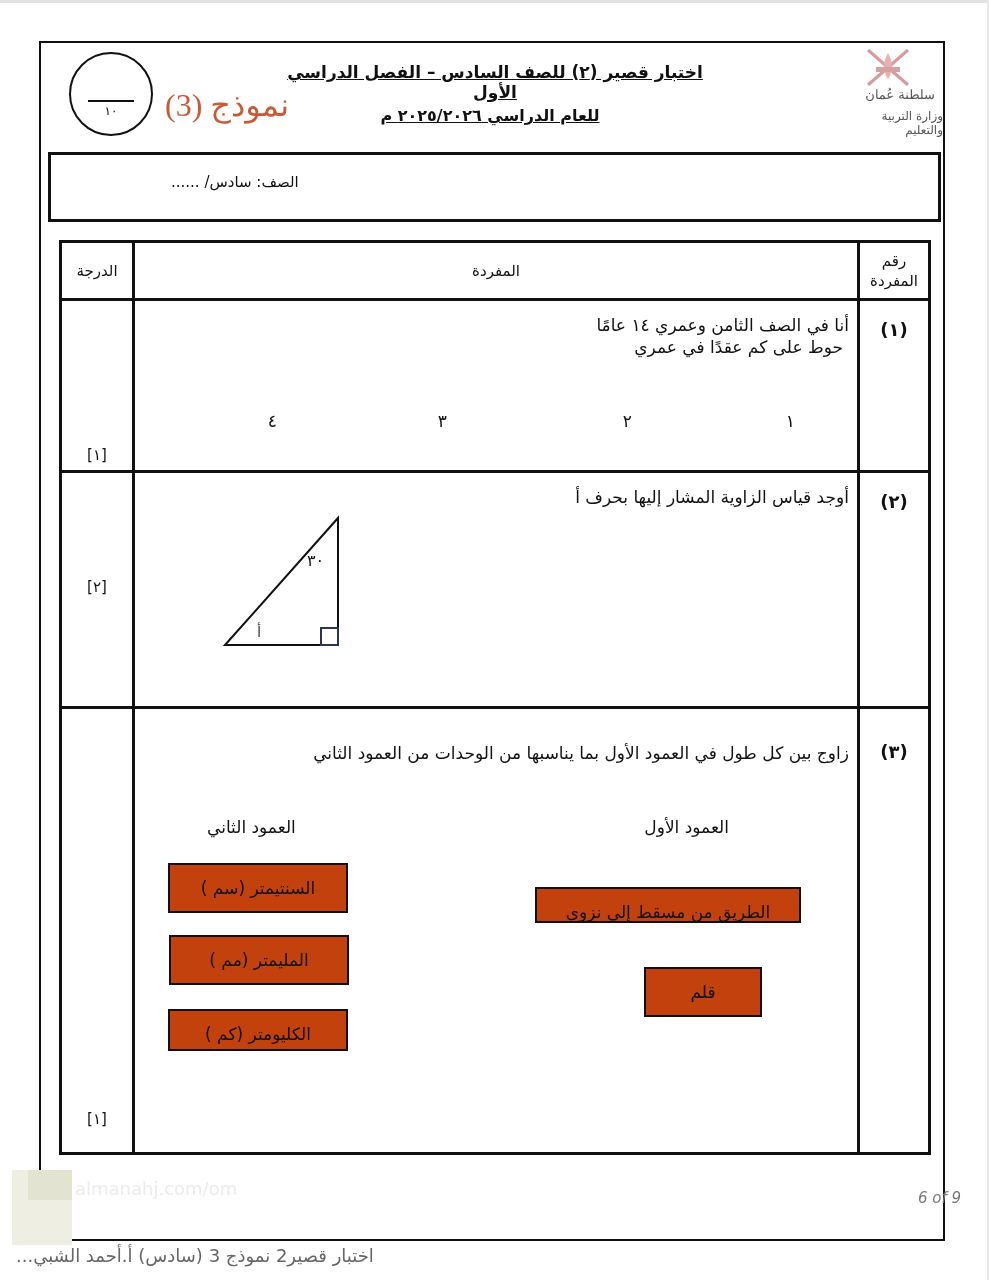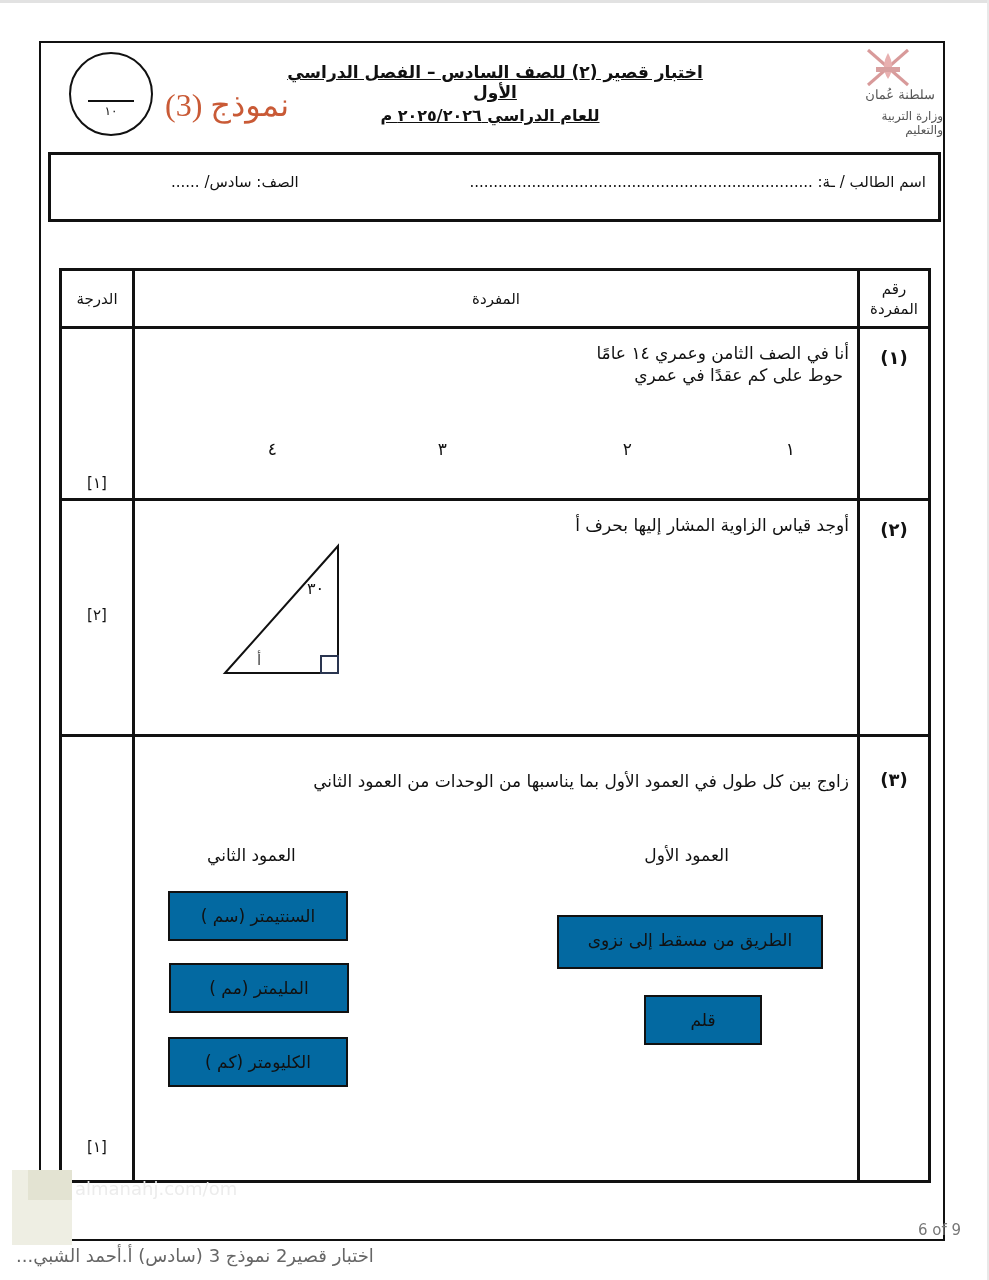--- a/index.html
+++ b/index.html
@@ -14,33 +14,33 @@
   .model { left:165px; top:86px; font-size:32px; color:#c95a36; direction:rtl; font-family:Liberation Serif, serif; }
   .grade-circle { left:69px; top:52px; width:84px; height:84px; border:2px solid #111; border-radius:50%; box-sizing:border-box; }
   .grade-line { position:absolute; left:17px; top:46px; width:46px; height:2px; background:#111; }
   .grade-total { position:absolute; left:0; width:80px; top:50px; text-align:center; font-size:12px; }
   .logo { left:820px; top:45px; width:125px; height:100px; }
   .logo-text1 { position:absolute; top:42px; right:10px; font-size:13px; color:#555; direction:rtl; font-family:"DejaVu Serif", serif; }
   .logo-text2 { position:absolute; top:64px; right:2px; font-size:12px; color:#555; direction:rtl; font-family:"DejaVu Serif", serif;margin-left:43px; }
   .infobox { left:48px; top:152px; width:893px; height:70px; border:3px solid #111; box-sizing:border-box; }
   .student { position:absolute; right:12px; top:18px; font-size:15px; direction:rtl; }
   .classlbl { position:absolute; left:120px; top:18px; font-size:15px; direction:rtl; }
-  table.q { position:absolute; left:59px; top:240px; width:872px; border-collapse:collapse;margin-top:28px; }
+  table.q { position:absolute; left:59px; top:240px; width:872px; border-collapse:collapse; }
   table.q td, table.q th { border:3px solid #111; vertical-align:top; padding:0; }
   table.q th { font-weight:normal; font-size:15px; height:55px; vertical-align:middle; }
   .col-grade { width:70px; }
   .col-num { width:68px; }
   .num-label { font-size:18px; font-weight:bold; text-align:center; padding-top:18px !important; }
   .score { font-size:15px; text-align:center; vertical-align:bottom !important; padding-bottom:6px !important; }
   .qtext { direction:rtl; font-size:17px; padding:14px 8px 0 0 !important; position:relative; }
   .choices { position:absolute; top:110px; left:0; right:0; height:30px; }
   .choice { position:absolute; font-size:17px; }
-  .box { position:absolute; border:2px solid #111; box-sizing:border-box; text-align:center; font-size:17px; direction:rtl; background:#0369a1; }
+  .box { position:absolute; border:2px solid #111; box-sizing:border-box; text-align:center; font-size:17px; direction:rtl; background:#c2410c; }
   .footer-left { left:16px; top:1245px; font-size:18px; color:#666; direction:rtl; }
-  .footer-right { left:918px; top:1221px; font-size:15px; color:#777; }
+  .footer-right { left:918px; top:1189px; font-size:15px; color:#777;font-style:italic; }
   .watermark { left:12px; top:1170px; width:60px; height:75px; background:#eeeee3; }
   .watermark2 { left:28px; top:1170px; width:44px; height:30px; background:#e3e3d2; }
   .wmtext { left:75px; top:1178px; font-size:18px; color:#ececec; }
 </style>
 </head>
 <body>
 
 <div class="topbar"></div>
 <div class="rightbar"></div>
 
@@ -60,21 +60,20 @@
 <div class="abs title1">اختبار قصير (٢) للصف السادس – الفصل الدراسي الأول</div>
 <div class="abs title2">للعام الدراسي ٢٠٢٥/٢٠٢٦ م</div>
 <div class="abs model">نموذج (3)</div>
 
 <div class="abs grade-circle">
   <div class="grade-line"></div>
   <div class="grade-total">١٠</div>
 </div>
 
 <div class="abs infobox">
-  <div class="student">اسم الطالب / ـة: ........................................................................</div>
   <div class="classlbl">الصف: سادس/ ......</div>
 </div>
 
 <table class="q">
   <tbody>
       <tr>
     <th class="col-grade">الدرجة</th>
     <th>المفردة</th>
     <th class="col-num" style="direction:rtl;line-height:20px;">رقم المفردة</th>
   </tr>
@@ -108,26 +107,26 @@
     <td class="num-label">(٢)</td>
   </tr>
 
   <tr style="height:446px;">
     <td class="score" style="padding-bottom:24px !important;">[١]</td>
     <td class="qtext" style="padding-top:34px !important;">
       <div>زاوج بين كل طول في العمود الأول بما يناسبها من الوحدات من العمود الثاني</div>
       <span style="position:absolute;right:128px;top:108px;">العمود الأول</span>
       <span style="position:absolute;left:72px;top:108px;">العمود الثاني</span>
 
-      <div class="box" style="left:422px;top:178px;width:266px;height:54px;line-height:46px;">الطريق من مسقط إلى نزوى</div>
+      <div class="box" style="left:400px;top:178px;width:266px;height:36px;line-height:46px;">الطريق من مسقط إلى نزوى</div>
       <div class="box" style="left:509px;top:258px;width:118px;height:50px;line-height:46px;">قلم</div>
 
       <div class="box" style="left:33px;top:154px;width:180px;height:50px;line-height:46px;">السنتيمتر (سم )</div>
       <div class="box" style="left:34px;top:226px;width:180px;height:50px;line-height:46px;">المليمتر (مم )</div>
-      <div class="box" style="left:33px;top:300px;width:180px;height:50px;line-height:46px;">الكليومتر (كم )</div>
+      <div class="box" style="left:33px;top:300px;width:180px;height:42px;line-height:46px;">الكليومتر (كم )</div>
     </td>
     <td class="num-label" style="padding-top:32px !important;">(٣)</td>
   </tr>
 </tbody>
   </table>
 
 <div class="abs watermark"></div>
 <div class="abs watermark2"></div>
 <div class="abs wmtext">almanahj.com/om</div>
 

